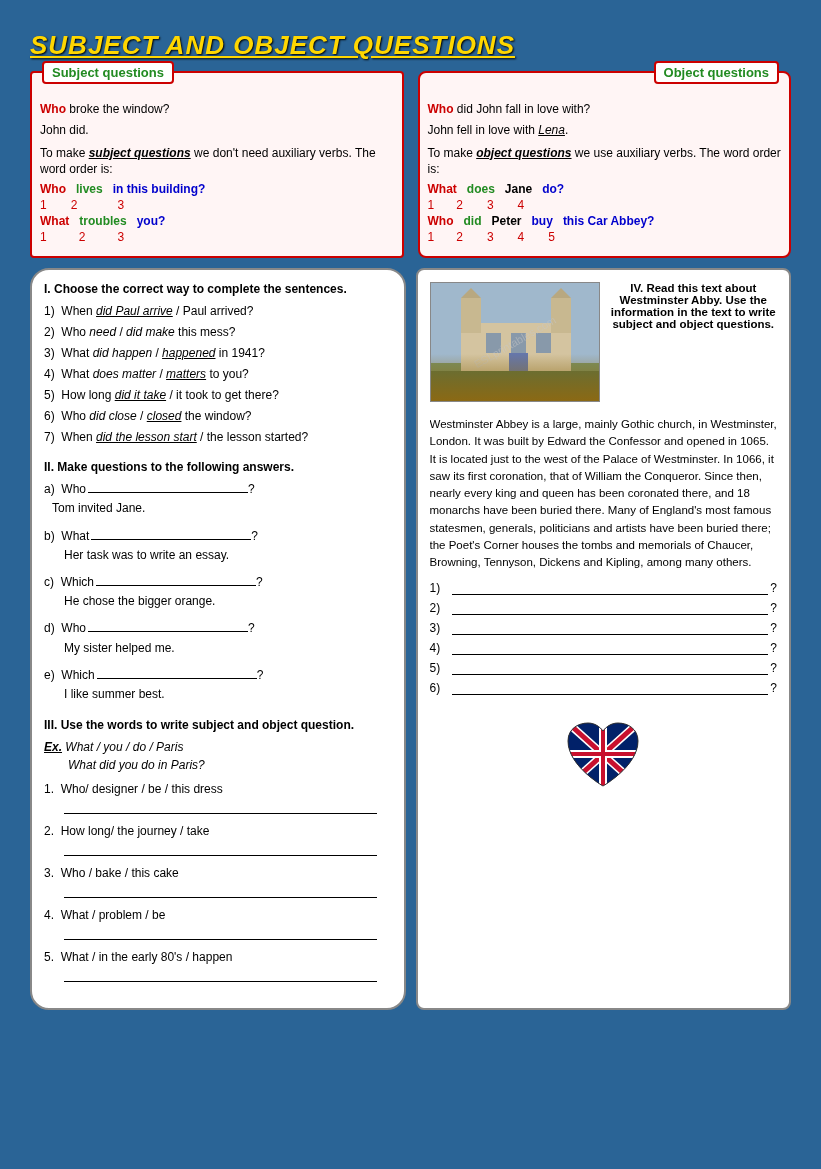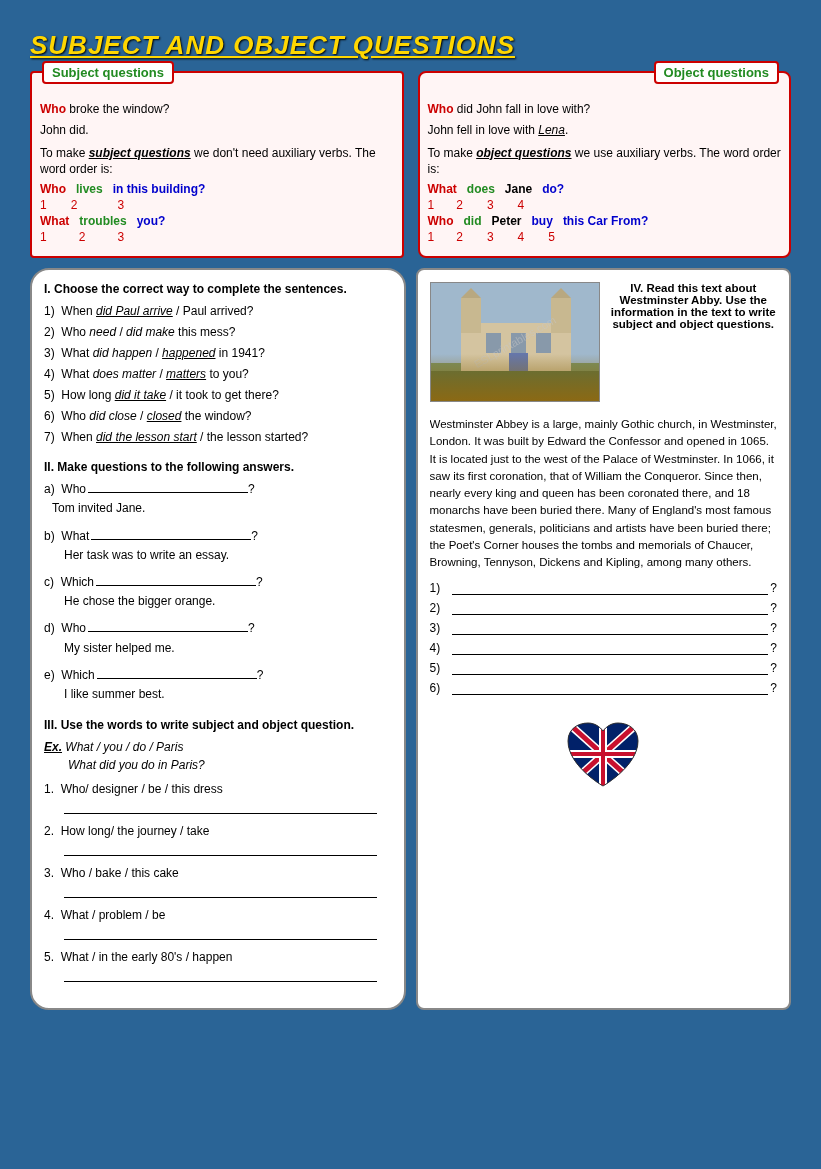--- a/index.html
+++ b/index.html
@@ -259,21 +259,21 @@
             <span class="col-red">1</span>
             <span class="col-red" style="margin-left:12px;">2</span>
             <span class="col-red" style="margin-left:14px;">3</span>
             <span class="col-red" style="margin-left:14px;">4</span>
           </div>
           <div class="word-order-row">
             <span class="col-red bold">Who</span>
             <span class="col-green bold">did</span>
             <span style="font-weight:bold;">Peter</span>
             <span class="col-blue bold">buy</span>
-            <span class="col-blue bold">this Car From?</span>
+            <span class="col-blue bold">this Car Abbey?</span>
           </div>
           <div class="word-order-row">
             <span class="col-red">1</span>
             <span class="col-red" style="margin-left:12px;">2</span>
             <span class="col-red" style="margin-left:14px;">3</span>
             <span class="col-red" style="margin-left:14px;">4</span>
             <span class="col-red" style="margin-left:14px;">5</span>
           </div>
         </div>
       </div>

